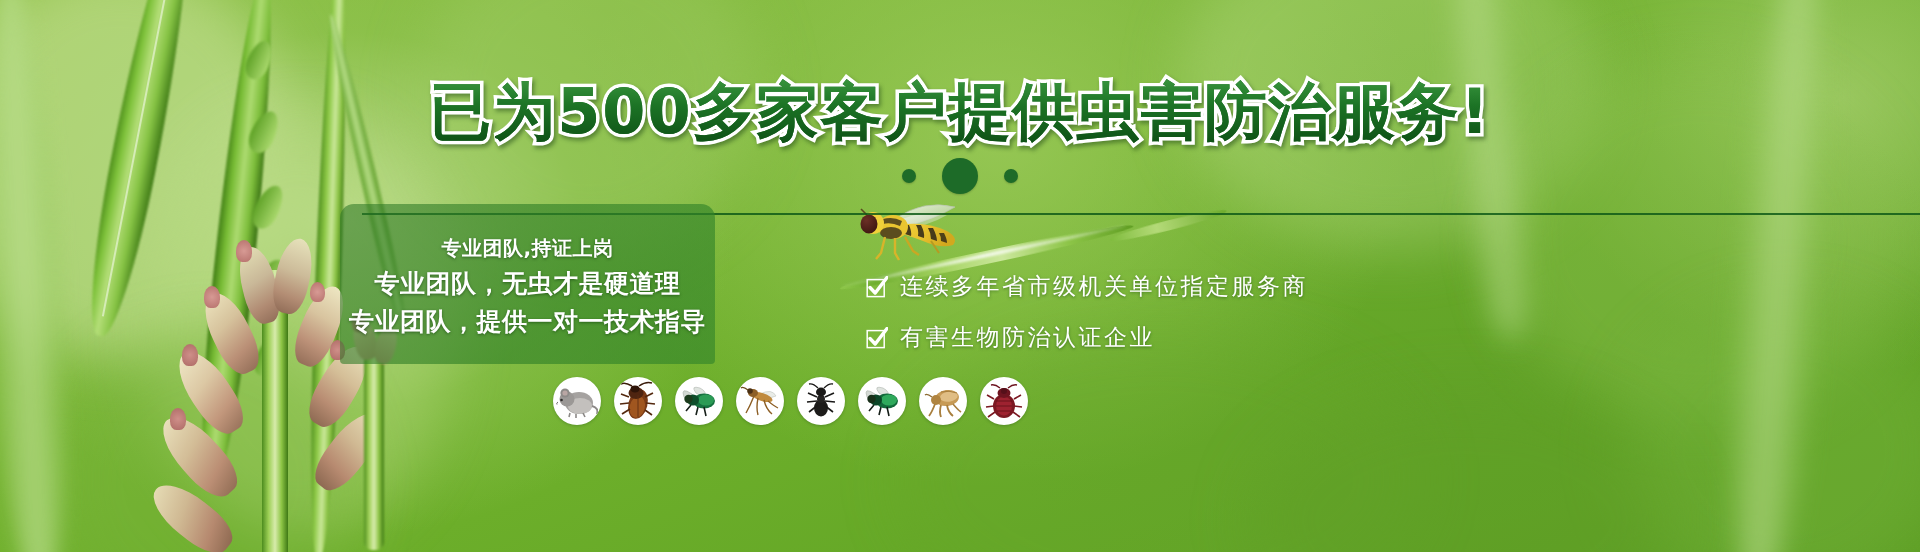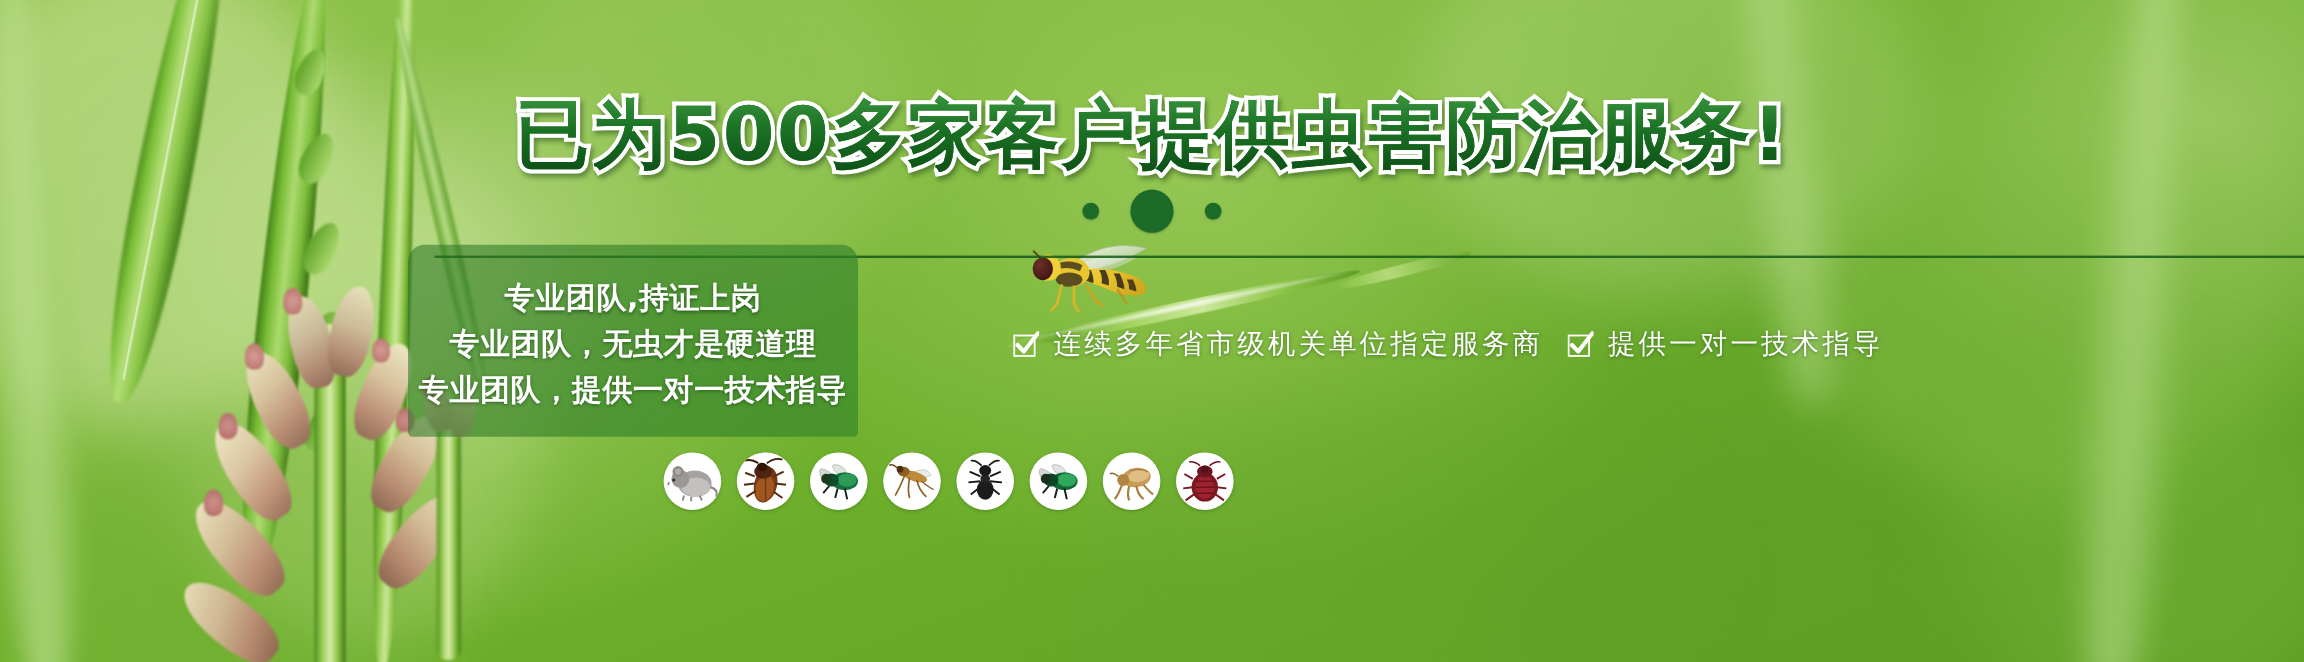--- a/index.html
+++ b/index.html
@@ -93,28 +93,28 @@
     gap:5px;
     padding:6px 0 2px;
   }
   .promo-line {
     color:#ffffff;
     font-weight:bold;
     white-space:nowrap;
     text-shadow:0 1px 3px rgba(10,50,10,.55);
     font-family:"DejaVu Sans","Liberation Sans",sans-serif;
   }
-  .promo-line.l1 { font-size:25px; letter-spacing:.5px; }
+  .promo-line.l1 { font-size:20px; letter-spacing:.5px; }
   .promo-line.l2 { font-size:25px; letter-spacing:.5px; }
   .promo-line.l3 { font-size:25px; letter-spacing:.5px; }
 
   
   #bullets {
-    position:absolute; left:844px; top:271px;
-    display:flex; flex-direction:row; gap:20px;
+    position:absolute; left:866px; top:271px;
+    display:flex; flex-direction:column; gap:20px;
   }
   .bullet { display:flex; align-items:center; gap:12px; }
   .checkbox-icon { width:22px; height:22px; flex:0 0 22px; position:relative; }
   .checkbox-icon svg { display:block; }
   .bullet-text {
     color:#ffffff; font-size:23px; letter-spacing:2.5px;
     white-space:nowrap;
     text-shadow:0 1px 3px rgba(12,55,12,.5);
     font-family:"DejaVu Sans","Liberation Sans",sans-serif;
   }
@@ -313,21 +313,21 @@
       </span>
       <span class="bullet-text">连续多年省市级机关单位指定服务商</span>
     </div>
     <div class="bullet">
       <span class="checkbox-icon">
         <svg width="22" height="22" viewBox="0 0 22 22">
           <rect x="1.2" y="3.6" width="17" height="17" fill="none" stroke="#ffffff" stroke-width="1.5"></rect>
           <path d="M4 11.5 L9.2 17 L21 1.6" fill="none" stroke="#ffffff" stroke-width="3.4" stroke-linecap="round" stroke-linejoin="round"></path>
         </svg>
       </span>
-      <span class="bullet-text">提供一对一技术指导</span>
+      <span class="bullet-text">有害生物防治认证企业</span>
     </div>
   </div>
 
   <div id="pest-row">
 
     <div class="pest-circle">
       <svg width="42" height="34" viewBox="0 0 42 34">
         <ellipse cx="23" cy="19" rx="14" ry="11" fill="#a5a2a0"></ellipse>
         <ellipse cx="24" cy="22" rx="12" ry="8" fill="#c3c0bd"></ellipse>
         <circle cx="11" cy="15" r="7.5" fill="#9b9896"></circle>

